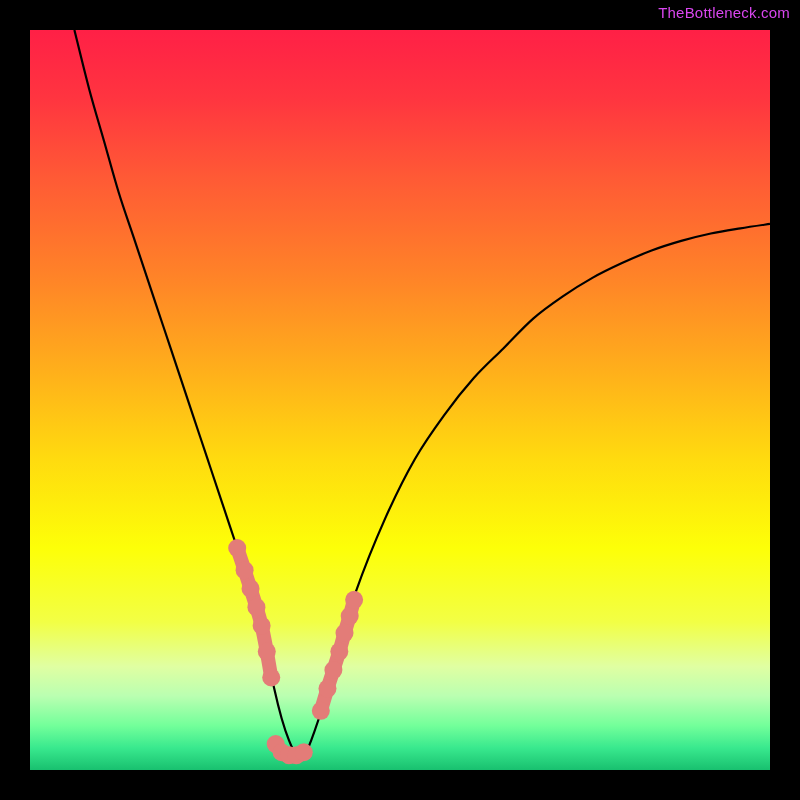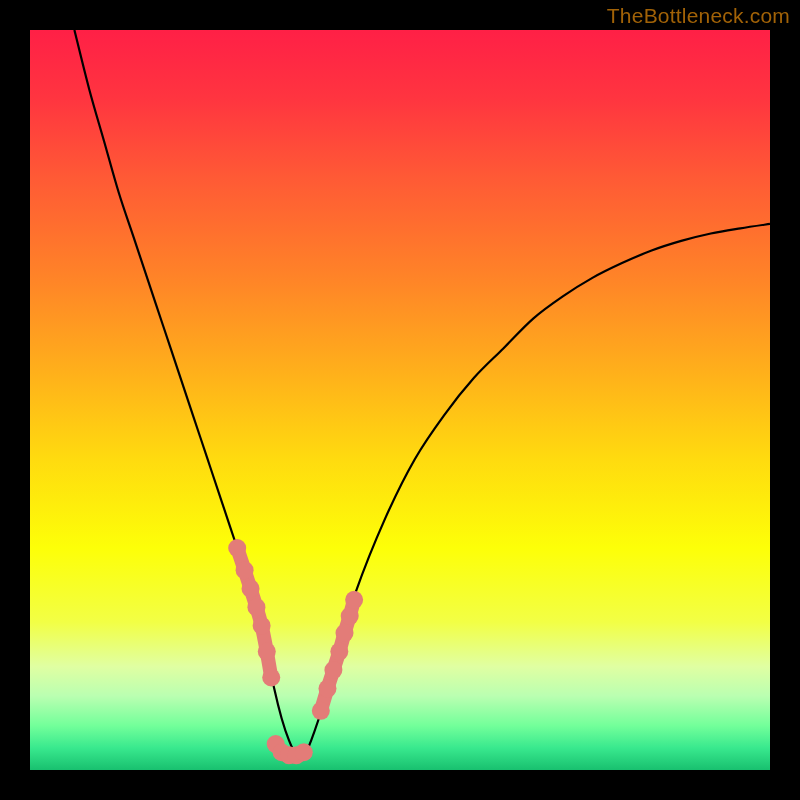--- a/index.html
+++ b/index.html
@@ -23,22 +23,22 @@
     position: absolute;
     top: 30px;
     left: 30px;
     width: 740px;
     height: 740px;
   }
   .watermark {
     position: absolute;
     top: 4px;
     right: 10px;
-    color: #a16207;
-    font-size: 21px;
+    color: #d946ef;
+    font-size: 15px;
     letter-spacing: 0.2px;
   }
   svg { display: block; }
 </style>
 </head>
 <body>
 
 <div class="frame">
   <div class="watermark">TheBottleneck.com</div>
   <div class="plot">

